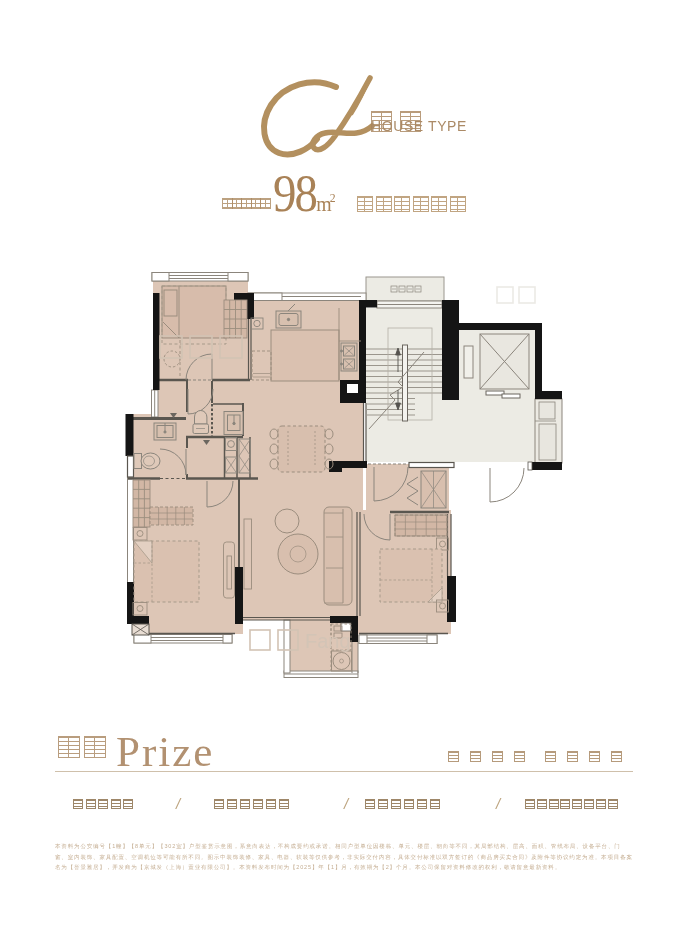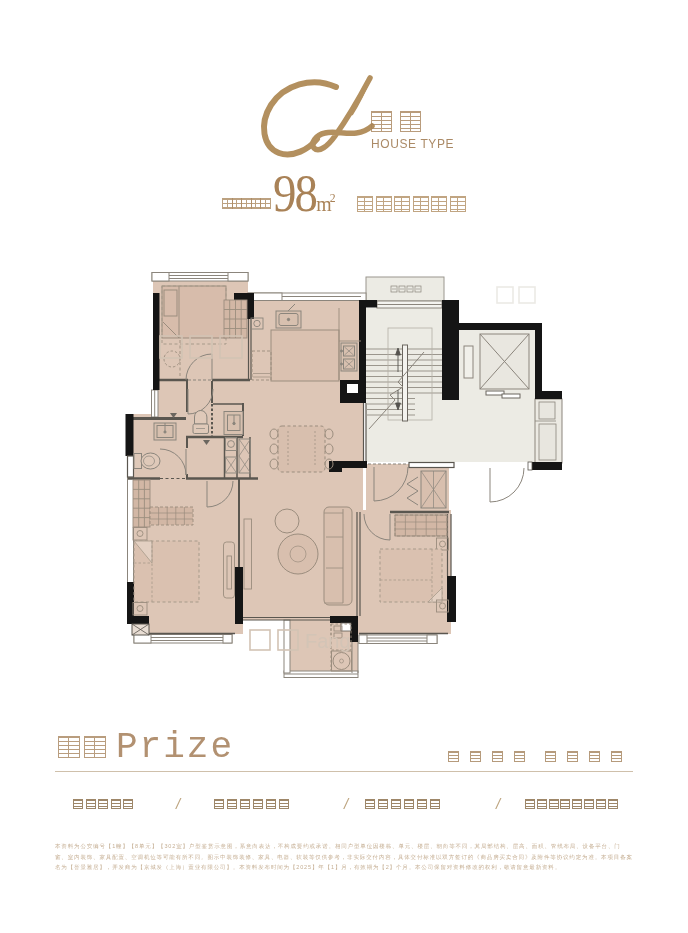--- a/index.html
+++ b/index.html
@@ -19,21 +19,21 @@
 <path d="M336,87 C312,76 284,85 271,105 C259,124 263,147 279,153 C293,158 309,149 317,139" stroke-width="6"></path>
 <path d="M370,78 C362,93 345,122 335,136 C328,146 319,153 314,148 C310,143 316,135 325,133 C338,129 356,140 372,126" stroke-width="5.5"></path>
 <path d="M370,78 C366,88 359,103 352,114" stroke-width="2.5"></path>
 </g>
 </svg>
 
 <div class="abs" style="left:371px;top:111px;color:#a8845c">
 <span class="cj" style="width:21px;height:21px"></span><span class="cj" style="width:21px;height:21px;margin-left:8px"></span>
 </div>
 
-<div class="abs" style="left:371px;top:137px;color:#ab8a66;font-size:12px;letter-spacing:.6px">HOUSE TYPE</div>
+<div class="abs" style="left:371px;top:118px;color:#ab8a66;font-size:14px;letter-spacing:.6px">HOUSE TYPE</div>
 
 <div class="abs" style="left:222px;top:198px;color:#ac8a61">
 <span class="cj" style="width:10.5px;height:10.5px"></span><span class="cj" style="width:10.5px;height:10.5px;margin-left:-1px"></span><span class="cj" style="width:10.5px;height:10.5px;margin-left:-1px"></span><span class="cj" style="width:10.5px;height:10.5px;margin-left:-1px"></span><span class="cj" style="width:10.5px;height:10.5px;margin-left:-1px"></span>
 </div>
 
 <div class="abs" style="left:273px;top:168px;color:#a98257;font-family:'Liberation Serif',serif;font-size:52px;line-height:52px;letter-spacing:-2px;transform:scaleX(.9);transform-origin:0 0">98<span style="font-size:22px">m<span style="font-size:13px;vertical-align:9px">2</span></span></div>
 
 <div class="abs" style="left:357px;top:196px;color:#b28f63">
 <span class="cj" style="width:16px;height:16px"></span><span class="cj" style="width:16px;height:16px;margin-left:2.5px"></span><span class="cj" style="width:16px;height:16px;margin-left:2.5px"></span><span class="cj" style="width:16px;height:16px;margin-left:2.5px"></span><span class="cj" style="width:16px;height:16px;margin-left:2.5px"></span><span class="cj" style="width:16px;height:16px;margin-left:2.5px"></span>
 </div>
@@ -637,21 +637,21 @@
 <g>
       <rect x="497" y="287" width="16" height="16" fill="none" stroke="#eceae5" stroke-width="1.6"></rect>
       <rect x="519" y="287" width="16" height="16" fill="none" stroke="#eceae5" stroke-width="1.6"></rect>
     </g>
 </svg>
 
 <div class="abs" style="left:58px;top:736px;color:#a8855f">
 <span class="cj" style="width:22px;height:22px"></span><span class="cj" style="width:22px;height:22px;margin-left:4px"></span>
 </div>
 
-<div class="abs" style="left:116px;top:727px;color:#b29171;font-family:Liberation Mono, monospace;font-size:36px;letter-spacing:2px">Prize</div>
+<div class="abs" style="left:116px;top:727px;color:#b29171;font-family:Liberation Serif, serif;font-size:43px;letter-spacing:2px">Prize</div>
 
 <div class="abs" style="left:448px;top:751px;color:#aa8a66">
 <span class="cjs" style="width:11px;height:11px"></span><span class="cjs" style="width:11px;height:11px;margin-left:11px"></span><span class="cjs" style="width:11px;height:11px;margin-left:11px"></span><span class="cjs" style="width:11px;height:11px;margin-left:11px"></span><span class="cjs" style="width:11px;height:11px;margin-left:20px"></span><span class="cjs" style="width:11px;height:11px;margin-left:11px"></span><span class="cjs" style="width:11px;height:11px;margin-left:11px"></span><span class="cjs" style="width:11px;height:11px;margin-left:11px"></span>
 </div>
 
 <div class="abs" style="left:55px;top:771px;width:578px;height:0;border-top:1px solid #cfc0ab"></div>
 
 <div class="abs" style="left:73px;top:799px;color:#8e734f">
 <span class="cjs" style="width:10px;height:10px"></span><span class="cjs" style="width:10px;height:10px;margin-left:2.6px"></span><span class="cjs" style="width:10px;height:10px;margin-left:2.6px"></span><span class="cjs" style="width:10px;height:10px;margin-left:2.6px"></span><span class="cjs" style="width:10px;height:10px;margin-left:2.6px"></span>
 </div>

